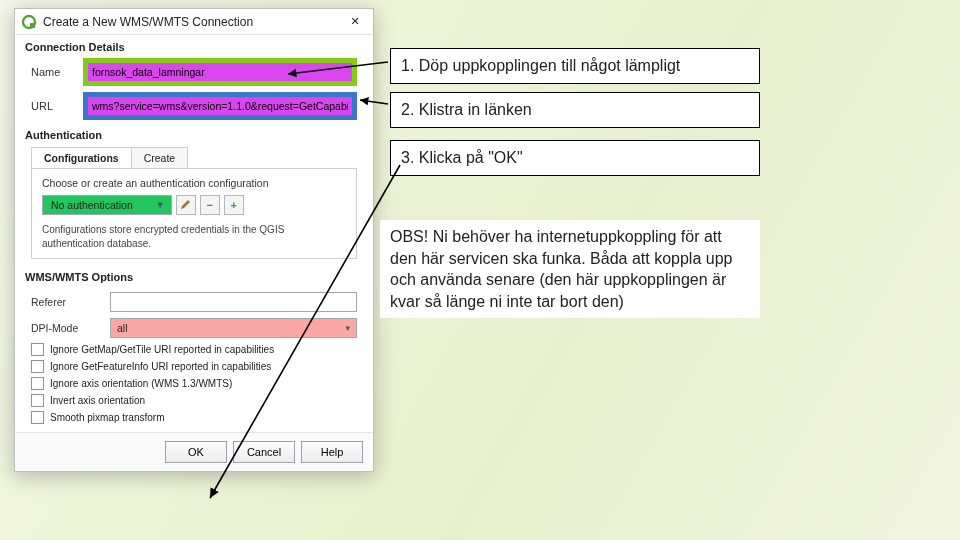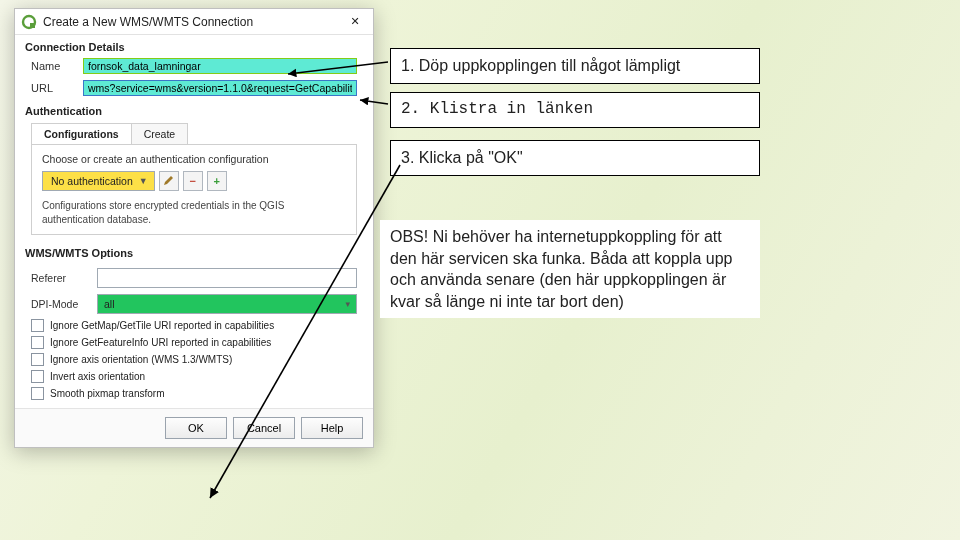--- a/index.html
+++ b/index.html
@@ -50,26 +50,26 @@
     font-size: 11px;
   }
   .form-row {
     display: flex; align-items: center;
     padding: 3px 16px;
     gap: 8px;
   }
   .form-row .lbl { width: 44px; color: #333; }
   .form-row input[type=text] {
     flex: 1;
-    height: 16px;
-    border: 1px solid #84cc16;
+    height: 28px;
+    border: 5px solid #84cc16;
     padding: 0 4px;
     font-size: 10.5px;
     font-family: inherit;
-    background: #5eead4;
+    background: #d946ef;
   }
   .form-row input.url { border-color: #3a77c8; }
   .auth-section {
     padding: 4px 10px 6px 10px;
   }
   .tabs {
     display: flex;
     border: 1px solid #cfcfcf;
     border-bottom: none;
     width: fit-content;
@@ -95,58 +95,58 @@
     margin-bottom: 6px;
   }
   .auth-row {
     display: flex; align-items: center; gap: 4px;
     margin-bottom: 8px;
   }
   .dropdown {
     display: inline-flex; align-items: center;
     height: 20px;
     border: 1px solid #a0a9b3;
-    background: #fde047;
+    background: #22c55e;
     padding: 0 6px 0 8px;
     font-size: 10.5px;
-    gap: 6px;
+    gap: 23px;
     cursor: pointer;
   }
   .dropdown .chev { font-size: 9px; color: #555; }
   .icon-btn {
     width: 20px; height: 20px;
     border: 1px solid #b0b7bf;
     background: #f4f4f4;
     display: inline-flex; align-items: center; justify-content: center;
     cursor: pointer;
   }
   .auth-hint {
     font-size: 10px;
     color: #444;
     line-height: 1.35;
   }
   .options {
     padding: 4px 10px 6px 10px;
   }
   .opt-row {
     display: flex; align-items: center;
-    gap: 8px;
+    gap: 21px;
     padding: 3px 6px;
   }
   .opt-row .lbl2 { width: 58px; color: #333; font-size: 10.5px; }
   .opt-row input[type=text] {
     flex: 1; height: 20px;
     border: 1px solid #a0a9b3;
     padding: 0 4px; font-size: 10.5px; font-family: inherit;
   }
   .opt-row .mode-dd {
     flex: 1;
     height: 20px;
     border: 1px solid #a0a9b3;
-    background: #22c55e;
+    background: #fca5a5;
     display: flex; align-items: center;
     padding: 0 6px;
     font-size: 10.5px;
     justify-content: space-between;
     cursor: pointer;
   }
   .chk-row {
     display: flex; align-items: center;
     gap: 6px;
     padding: 2px 6px;
@@ -185,21 +185,21 @@
   .instr {
     position: absolute;
     border: 1px solid #000;
     background: #fff;
     padding: 6px 10px;
     font-size: 16px;
     line-height: 1.35;
     max-width: 380px;
   }
   #instr1 { left: 0; top: 48px; width: 370px; }
-  #instr2 { left: 0; top: 92px; width: 370px; font-family: Liberation Mono, monospace; }
+  #instr2 { left: 0; top: 92px; width: 370px; }
   #instr3 { left: 0; top: 140px; width: 370px; }
   #note   { left: -10px; top: 220px; width: 380px; border: none; }
   svg.arrows {
     position: absolute; left: 0; top: 0;
     width: 960px; height: 540px;
     pointer-events: none;
   }
 </style>
 </head>
 <body>

